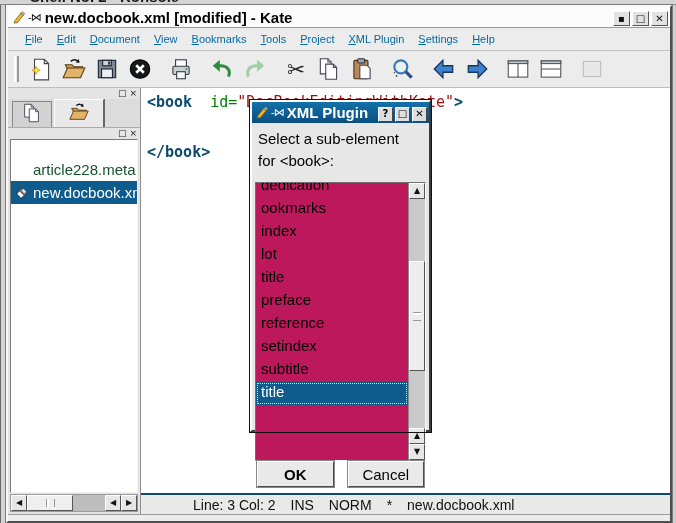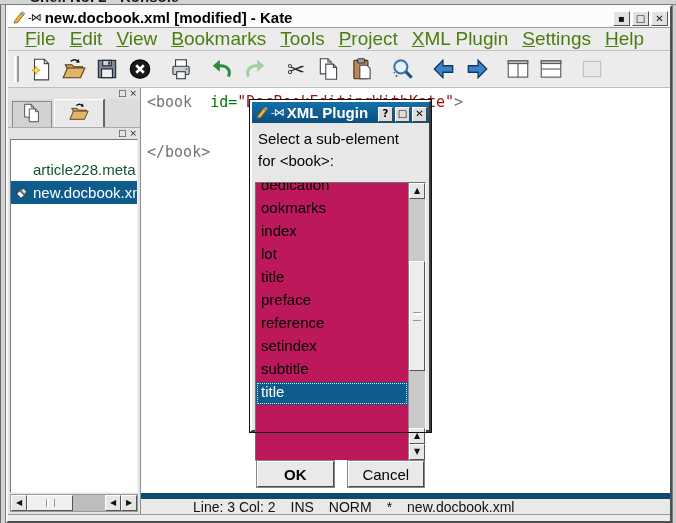--- a/index.html
+++ b/index.html
@@ -23,21 +23,21 @@
     padding:0 2px 0 4px; border-bottom:1px solid #9a9a9a; flex:0 0 auto; }
   .titlebar .title { font-size:15px; font-weight:bold; color:#000; margin-left:4px;
     flex:1 1 auto; white-space:nowrap; overflow:hidden; }
   .pin { font-size:11px; color:#111; margin-left:1px; letter-spacing:-1px; }
   .winbtn { width:17px; height:15px; margin-left:2px; background:#e2e2e2;
     border:1px solid; border-color:#fff #555 #555 #fff; font-size:10px; line-height:12px;
     text-align:center; font-weight:bold; color:#111; padding:0; font-family:"DejaVu Sans",sans-serif; }
   
   .menubar { height:23px; display:flex; align-items:center; gap:0;
     padding-left:10px; background:#ececec; border-bottom:1px solid #c2c2c2; flex:0 0 auto; }
-  .menu-item { font-size:19px; color:#4d7c0f; padding:2px 7px; white-space:nowrap; }
+  .menu-item { font-size:11px; color:#0369a1; padding:2px 7px; white-space:nowrap; }
   
   .toolbar { height:37px; display:flex; align-items:center; background:#ececec;
     border-bottom:1px solid #bdbdbd; padding-left:4px; flex:0 0 auto; }
   .tb-handle { width:5px; height:26px; margin:0 6px 0 2px;
     border-left:2px solid #fff; border-right:2px solid #9a9a9a; }
   .tool { width:31px; height:30px; background:transparent; border:1px solid transparent;
     padding:1px; margin-right:2px; }
   .tool svg { width:26px; height:26px; display:block; margin:auto; }
   .tool.group-gap { margin-left:8px; }
   .tool.disabled { opacity:.55; }
@@ -71,25 +71,25 @@
   .hthumb { width:46px; background:#efefef; border:1px solid; border-color:#fff #555 #555 #fff;
     position:relative; flex:0 0 auto; }
   .hthumb:after { content:""; position:absolute; left:50%; top:3px; bottom:3px; width:7px;
     margin-left:-4px; border-left:1px solid #999; border-right:1px solid #999;
     box-shadow:inset 2px 0 0 #fff; }
   .htrack-gap { flex:1 1 auto; background:#bdbdbd; }
   .rightcol { flex:1 1 auto; display:flex; flex-direction:column; min-width:0; }
   .editor { flex:1 1 auto; background:#fff; overflow:hidden; padding:2px 0 0 6px; }
   .code-line { font-family:"DejaVu Sans Mono","Liberation Mono",monospace; font-size:15px;
     line-height:25px; white-space:pre; color:#000; }
-  .tok-tag { font-weight:normal; color:#737373; }
+  .tok-tag { font-weight:bold; color:#0c4a6e; }
   .tok-attr { color:#007a00; }
   .tok-string { color:#9c1111; }
   
-  .statusbar { height:21px; flex:0 0 auto; background:#e9e9e9; border-top:6px solid #0c4a6e;
+  .statusbar { height:21px; flex:0 0 auto; background:#e9e9e9; border-top:2px solid #0c4a6e;
     display:flex; align-items:center; padding-left:52px; font-size:14px; color:#111; }
   .statusbar span { margin-right:15px; white-space:nowrap; }
   .frame-bottom { height:7px; flex:0 0 auto; background:#ececec; border-top:1px solid #9a9a9a; }
   
   .dialog { position:absolute; left:242px; top:93px; width:181px; height:332px;
     background:#e7e7e7; border:2px solid; border-color:#fdfdfd #3c3c3c #3c3c3c #fdfdfd;
     outline:1px solid #111; display:flex; flex-direction:column; z-index:10; }
   .dlg-titlebar { height:21px; background:linear-gradient(180deg,#1371a9 0%,#0b4e7f 100%);
     display:flex; align-items:center; padding:0 2px 0 3px; flex:0 0 auto; }
   .dlg-titlebar .title { color:#fff; font-weight:bold; font-size:15px; margin-left:3px;
@@ -136,20 +136,21 @@
         </svg>
       </span>
     <span class="pin">-⋈</span>
     <span class="title">new.docbook.xml [modified] - Kate</span>
     <span id="win-controls"><button class="winbtn">▪</button><button class="winbtn">□</button><button class="winbtn">✕</button></span>
   </div>
 
   <div class="menubar" id="menubar">
       <span class="menu-item"><u>F</u>ile</span>
       <span class="menu-item"><u>E</u>dit</span>
+      <span class="menu-item"><u>D</u>ocument</span>
       <span class="menu-item"><u>V</u>iew</span>
       <span class="menu-item"><u>B</u>ookmarks</span>
       <span class="menu-item"><u>T</u>ools</span>
       <span class="menu-item"><u>P</u>roject</span>
       <span class="menu-item"><u>X</u>ML Plugin</span>
       <span class="menu-item"><u>S</u>ettings</span>
       <span class="menu-item"><u>H</u>elp</span>
     </div>
 
   <div class="toolbar">

